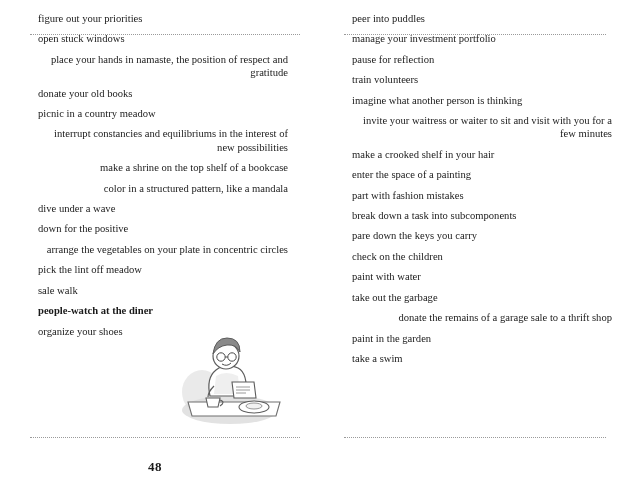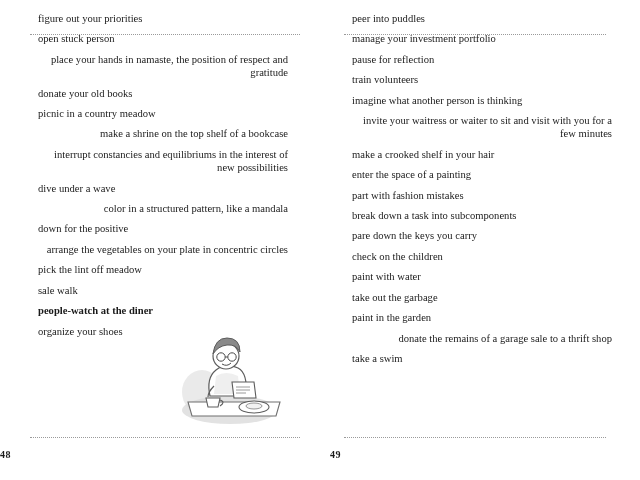--- a/index.html
+++ b/index.html
@@ -81,25 +81,25 @@
   .item.wrap > span {
     display: block;
     margin-left: 22px;
     text-indent: -22px;
   }
   .item.bold {
     font-weight: bold;
   }
   .folio {
     position: absolute;
-    bottom: 20px;
+    bottom: 5px;
     left: 0;
     right: 0;
-    text-align: left;
-    font-size: 10px;
+    text-align: center;
+    font-size: 13px;
     font-weight: bold;
     letter-spacing: 0.4px;
     color: #1a1a1a;
   }
   .page.left .folio { padding-right: 10px; }
   .page.right .folio { padding-left: 10px; }
 
   
   .illustration {
     position: absolute;
@@ -117,42 +117,42 @@
 
   <div class="page left">
     <div class="rule top"></div>
     <div class="rule bottom"></div>
 
     <ul class="list">
       <li class="item">
           <span>figure out your priorities</span>
         </li>
       <li class="item">
-          <span>open stuck person</span>
+          <span>open stuck windows</span>
         </li>
       <li class="item wrap">
           <span>place your hands in namaste, the position of respect and gratitude</span>
         </li>
       <li class="item">
           <span>donate your old books</span>
         </li>
       <li class="item">
           <span>picnic in a country meadow</span>
         </li>
       <li class="item wrap">
+          <span>interrupt constancies and equilibriums in the interest of new possibilities</span>
+        </li>
+      <li class="item wrap">
           <span>make a shrine on the top shelf of a bookcase</span>
         </li>
       <li class="item wrap">
-          <span>interrupt constancies and equilibriums in the interest of new possibilities</span>
+          <span>color in a structured pattern, like a mandala</span>
         </li>
       <li class="item">
           <span>dive under a wave</span>
-        </li>
-      <li class="item wrap">
-          <span>color in a structured pattern, like a mandala</span>
         </li>
       <li class="item">
           <span>down for the positive</span>
         </li>
       <li class="item wrap">
           <span>arrange the vegetables on your plate in concentric circles</span>
         </li>
       <li class="item">
           <span>pick the lint off meadow</span>
         </li>
@@ -245,27 +245,26 @@
         </li>
       <li class="item">
           <span>check on the children</span>
         </li>
       <li class="item">
           <span>paint with water</span>
         </li>
       <li class="item">
           <span>take out the garbage</span>
         </li>
+      <li class="item wrap">
+          <span>donate the remains of a garage sale to a thrift shop</span>
+        </li>
       <li class="item">
           <span>paint in the garden</span>
         </li>
-      <li class="item wrap">
-          <span>donate the remains of a garage sale to a thrift shop</span>
-        </li>
       <li class="item">
           <span>take a swim</span>
         </li>
     </ul>
 
-    <div class="folio">49</div>
   </div>
 
 </div>
 
 </body></html>

